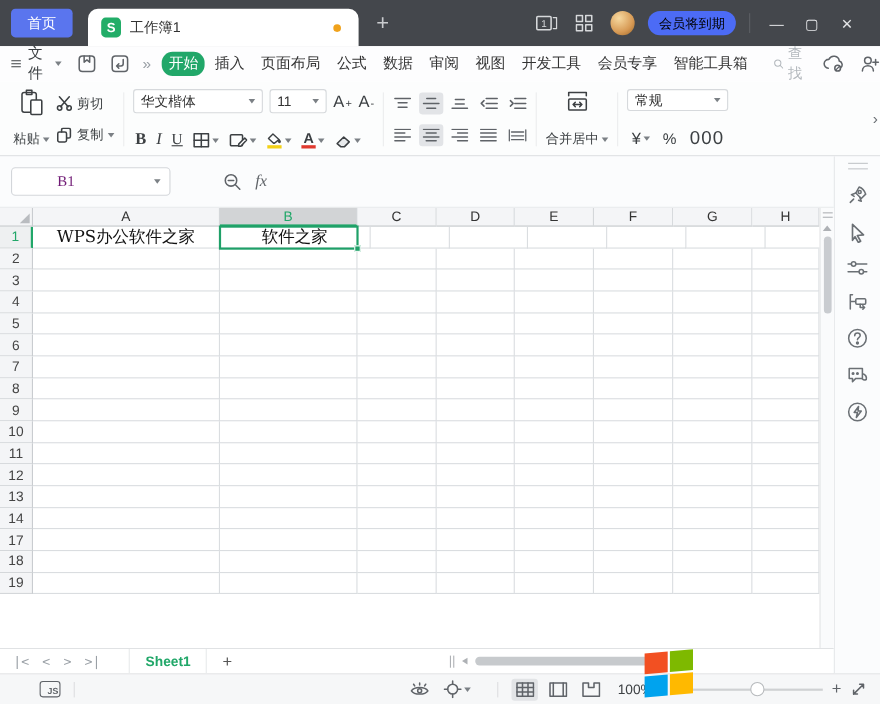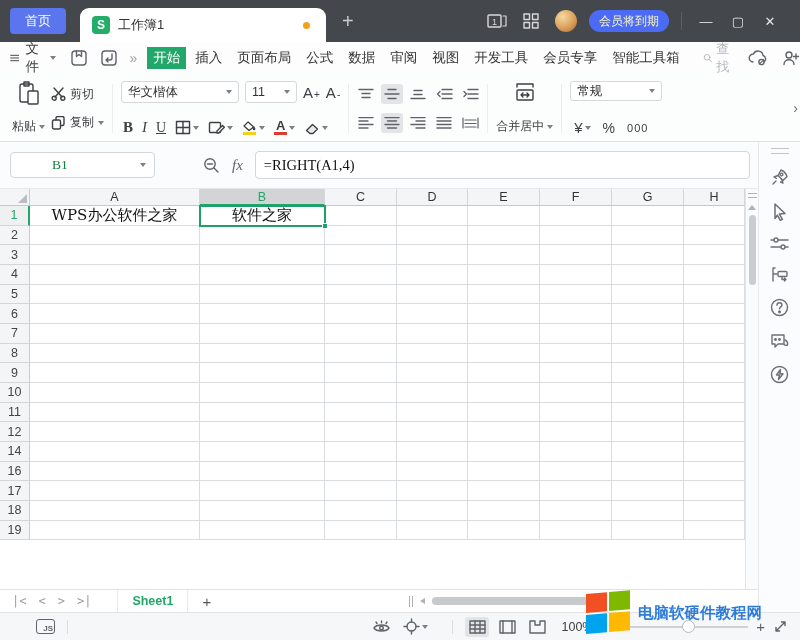--- a/index.html
+++ b/index.html
@@ -15,32 +15,32 @@
            border-radius:9px 9px 0 0;display:flex;align-items:center;padding:0 12px;position:relative;}
   .s-logo{width:18px;height:18px;background:#22ad68;border-radius:4px;color:#fff;font-weight:bold;
           font-size:12px;display:flex;align-items:center;justify-content:center;}
   .doc-title{margin-left:8px;font-size:13px;color:#333;}
   .mod-dot{position:absolute;right:16px;width:7px;height:7px;border-radius:50%;background:#f0a21c;}
   .newtab{color:#c9cbce;font-size:20px;margin-left:16px;line-height:20px;cursor:pointer;}
   .tb-right{margin-left:auto;display:flex;align-items:center;margin-right:10px;color:#dfe1e3;}
   .tb-ic{margin-right:16px;display:flex;align-items:center;color:#d7d9db;}
   .avatar{width:22px;height:22px;border-radius:50%;margin-right:12px;
           background:radial-gradient(circle at 35% 30%,#f6d9a0,#d79a55 60%,#9c6527);}
-  .member-pill{height:22px;background:#4c6bf5;border-radius:11px;color:#fef9c3;font-size:12px;
+  .member-pill{height:22px;background:#4c6bf5;border-radius:11px;color:#000000;font-size:12px;
                display:flex;align-items:center;padding:0 10px;margin-right:12px;}
   .tb-sep{width:1px;height:18px;background:#5c5f64;margin-right:12px;}
   .winbtn{width:24px;text-align:center;font-size:13px;color:#e4e5e7;margin-right:8px;cursor:pointer;}
 
   
   .menubar{height:32px;background:#fdfdfe;display:flex;align-items:center;padding:0 10px;font-size:13.5px;}
   .file-group{display:flex;align-items:center;gap:6px;margin-right:14px;color:#3c4043;}
   .mb-ic{color:#5f6368;display:flex;align-items:center;margin-right:12px;}
   .mb-more{color:#9aa0a6;font-size:14px;margin-right:10px;}
   .mtabs{display:flex;align-items:center;}
-  .mtab{padding:2px 6px;margin-right:3px;border-radius:0;color:#333;cursor:pointer;white-space:nowrap;}
+  .mtab{padding:2px 6px;margin-right:3px;border-radius:10px;color:#333;cursor:pointer;white-space:nowrap;}
   .mtab.active{background:#21a769;color:#fff;}
   .search-box{display:flex;align-items:center;gap:4px;color:#b3b8bd;margin-left:14px;font-size:13px;}
   .menubar-right{margin-left:auto;display:flex;align-items:center;color:#5f6368;}
   .menubar-right .mri{margin-left:14px;display:flex;align-items:center;}
 
   
   .ribbon{height:68px;background:#fcfdfd;border-bottom:1px solid #dfe1e4;display:flex;
           padding:4px 2px 2px 8px;position:relative;font-size:12px;}
   .vdiv{width:1px;background:#ebedee;margin:6px 6px;}
   .rlabel{font-size:12px;color:#3c4043;display:flex;align-items:center;gap:3px;}
@@ -70,30 +70,30 @@
   .abtn{width:22px;height:20px;display:flex;align-items:center;justify-content:center;border-radius:3px;
         color:#5f6368;cursor:pointer;}
   .abtn.on{background:#e2e4e7;}
   .stack-col{display:flex;flex-direction:column;align-items:center;justify-content:space-between;
              padding:4px 2px 4px;cursor:pointer;}
   .num-col{display:flex;flex-direction:column;justify-content:space-between;padding:3px 2px;text-align:right;}
   .num-box{width:92px;height:20px;}
   .num-row{display:flex;align-items:center;gap:12px;padding-left:4px;color:#3c4043;}
   .yen{font-size:15px;}
   .pct{font-size:14px;}
-  .thou{font-size:11px;letter-spacing:1px;position:relative;}
+  .thou{font-size:17px;letter-spacing:1px;position:relative;}
   .ribbon-expand{position:absolute;right:2px;top:50%;transform:translateY(-50%);color:#6b7075;
                  font-size:14px;cursor:pointer;}
 
   
   .below-ribbon{display:flex;height:470px;}
   .main-col{width:758px;display:flex;flex-direction:column;}
   .formula-row{height:47px;display:flex;align-items:center;background:#fbfcfd;border-bottom:1px solid #e6e8ea;}
   .name-box{width:145px;height:26px;margin-left:10px;background:#fff;border:1px solid #d3d6da;border-radius:4px;
-            display:flex;align-items:center;font-family:"Liberation Serif",serif;font-size:13.5px;color:#15803d;
+            display:flex;align-items:center;font-family:"Liberation Serif",serif;font-size:13.5px;color:#701a75;
             padding:0 8px;cursor:text;gap:39px;}
   .name-box .nb-text{flex:1;text-align:center;}
   .fx-zone{display:flex;align-items:center;gap:12px;margin-left:48px;color:#5f6368;}
   .fx{font-style:italic;font-family:"Liberation Serif",serif;font-size:15px;cursor:pointer;}
   .formula-input{flex:1;height:28px;margin:0 8px 0 12px;background:#fff;border:1px solid #d3d6da;border-radius:4px;
                  display:flex;align-items:center;padding:0 8px;font-family:"Liberation Serif",serif;
                  font-size:14.5px;color:#111;cursor:text;}
 
   
   .grid-region{height:400px;position:relative;background:#fff;}
@@ -462,42 +462,39 @@
           <span class="nb-text">B1</span>
           <span class="dd"></span>
         </div>
         <div class="fx-zone">
           <svg class="ln" width="17" height="17" viewBox="0 0 17 17">
               <circle cx="7" cy="7" r="5.2"></circle>
               <path d="M4.5 7h5M11 11l4 4"></path>
             </svg>
           <span class="fx">fx</span>
         </div>
-        <div class="formula-input">
-          <span>=RIGHT(A1,4)</span>
-        </div>
       </div>
 
       <div class="grid-region">
         <div class="col-headers" id="col-headers">
           <div class="corner"></div>
         <div class="colh" style="width: 170px;">A</div>
             <div class="colh sel" style="width: 125px;">B</div>
             <div class="colh" style="width: 72px;">C</div>
             <div class="colh" style="width: 71px;">D</div>
             <div class="colh" style="width: 72px;">E</div>
             <div class="colh" style="width: 72px;">F</div>
             <div class="colh" style="width: 72px;">G</div>
             <div class="colh" style="width: 61px;">H</div>
           </div>
         <div id="grid-rows">
             <div class="grow">
               <div class="rowh sel">1</div>
               <div class="cell" style="width: 170px;">WPS办公软件之家</div>
-              <div class="cell" style="width: 125px;">软件之家</div>
+              <div class="cell" style="width: 137px;">软件之家</div>
               <div class="cell" style="width: 72px;"></div>
               <div class="cell" style="width: 71px;"></div>
               <div class="cell" style="width: 72px;"></div>
               <div class="cell" style="width: 72px;"></div>
               <div class="cell" style="width: 72px;"></div>
               <div class="cell" style="width: 61px;"></div>
             </div>
             <div class="grow">
               <div class="rowh">2</div>
               <div class="cell" style="width: 170px;"></div>
@@ -613,32 +610,32 @@
               <div class="cell" style="width: 170px;"></div>
               <div class="cell" style="width: 125px;"></div>
               <div class="cell" style="width: 72px;"></div>
               <div class="cell" style="width: 71px;"></div>
               <div class="cell" style="width: 72px;"></div>
               <div class="cell" style="width: 72px;"></div>
               <div class="cell" style="width: 72px;"></div>
               <div class="cell" style="width: 61px;"></div>
             </div>
             <div class="grow">
+              <div class="rowh">13</div>
+              <div class="cell" style="width: 170px;"></div>
+              <div class="cell" style="width: 125px;"></div>
+              <div class="cell" style="width: 72px;"></div>
+              <div class="cell" style="width: 71px;"></div>
+              <div class="cell" style="width: 72px;"></div>
+              <div class="cell" style="width: 72px;"></div>
+              <div class="cell" style="width: 72px;"></div>
+              <div class="cell" style="width: 61px;"></div>
+            </div>
+            <div class="grow">
               <div class="rowh">14</div>
-              <div class="cell" style="width: 170px;"></div>
-              <div class="cell" style="width: 125px;"></div>
-              <div class="cell" style="width: 72px;"></div>
-              <div class="cell" style="width: 71px;"></div>
-              <div class="cell" style="width: 72px;"></div>
-              <div class="cell" style="width: 72px;"></div>
-              <div class="cell" style="width: 72px;"></div>
-              <div class="cell" style="width: 61px;"></div>
-            </div>
-            <div class="grow">
-              <div class="rowh">16</div>
               <div class="cell" style="width: 170px;"></div>
               <div class="cell" style="width: 125px;"></div>
               <div class="cell" style="width: 72px;"></div>
               <div class="cell" style="width: 71px;"></div>
               <div class="cell" style="width: 72px;"></div>
               <div class="cell" style="width: 72px;"></div>
               <div class="cell" style="width: 72px;"></div>
               <div class="cell" style="width: 61px;"></div>
             </div>
             <div class="grow">
@@ -808,17 +805,16 @@
   </div>
 
   <div class="watermark">
     <div class="wm-logo">
       <div class="wm-sq" id="wm-tl" style="background: rgb(242, 80, 34);"></div>
         <div class="wm-sq" id="wm-tr" style="background: rgb(126, 185, 0);"></div>
       <div class="wm-sq" id="wm-bl" style="background: rgb(0, 163, 238);"></div>
         <div class="wm-sq" id="wm-br" style="background: rgb(255, 185, 0);"></div>
     </div>
     <div class="wm-text">
-      <span class="wm-l1">电脑软硬件教程网</span>
     </div>
   </div>
 
 </div>
 
 </body></html>

